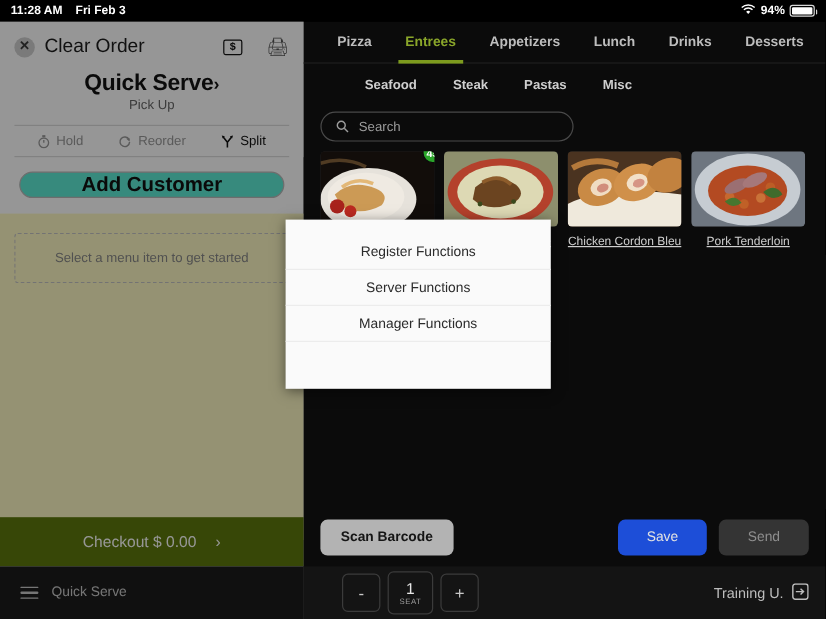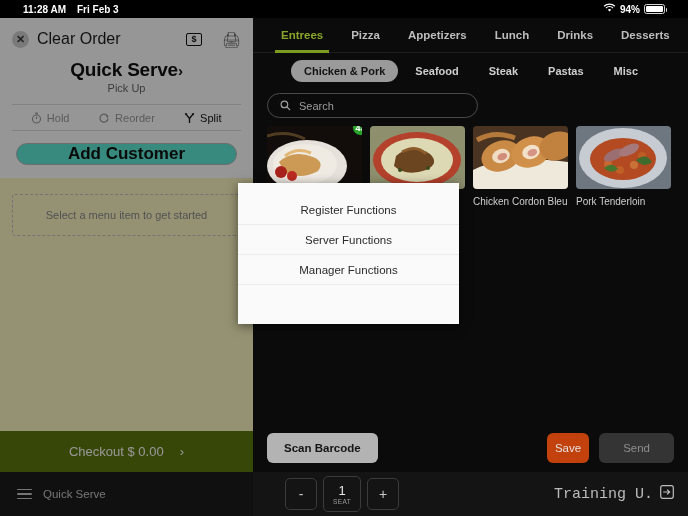--- a/index.html
+++ b/index.html
@@ -10,21 +10,21 @@
     overflow:hidden;
   }
   #app { position:relative; width:688px; height:516px; background:#000; }
 
   
   .statusbar {
     position:absolute; top:0; left:0; width:688px; height:18px;
     background:#000; color:#fff;
     display:flex; align-items:center;
     font-size:10px; font-weight:bold;
-    padding:0 23px;
+    padding:0 9px;
     z-index:60;
   }
   .sb-time { margin-right:11px; }
   .sb-date { font-weight:bold; }
   .sb-right { margin-left:auto; display:flex; align-items:center; gap:4px; }
   .sb-batt-pct { font-size:10px; font-weight:bold; }
   .batt-shell {
     width:21px; height:10px; border:1px solid #d8d8d8; border-radius:2.5px;
     position:relative; display:inline-block;
   }
@@ -143,44 +143,45 @@
   }
   .search-ph { font-size:11px; color:#9d9d9d; }
 
   .items-row { display:flex; gap:8px; padding:8px 0 0 14px; }
   .item-card { width:95px; }
   .item-thumb {
     width:95px; height:63px; border-radius:4px; overflow:hidden; position:relative;
     background:#222;
   }
   .item-label {
-    margin-top:7px; font-size:10px; color:#cfcfcf;
+    margin-top:7px; text-align:center; font-size:10px; color:#cfcfcf;
     line-height:12px;
+    text-decoration:underline;
   }
   .avail-badge {
     position:absolute; right:-7px; top:-7px;
     width:17px; height:17px; border-radius:50%;
     background:#2aa52a; color:#fff; font-size:9px; font-weight:bold;
     display:flex; align-items:center; justify-content:center;
     border:1.5px solid #0b0b0b;
   }
 
   
   .rp-actionbar {
     position:absolute; left:0; bottom:44px; width:435px; height:48px;
     display:flex; align-items:center; padding:0 14px;
   }
   .scan-btn {
     background:#b3b3b3; color:#151515; font-size:11.5px; font-weight:bold;
     padding:9px 17px; border-radius:6px;
   }
   .rp-right-btns { margin-left:auto; display:flex; gap:10px; }
   .save-btn {
-    background:#c2410c; color:#e2e2e2; font-size:11.5px;
-    padding:9px 8px; border-radius:6px;
+    background:#1d4ed8; color:#e2e2e2; font-size:11.5px;
+    padding:9px 24px; border-radius:6px;
   }
   .send-btn {
     background:#343434; color:#8e8e8e; font-size:11.5px;
     padding:9px 24px; border-radius:6px;
   }
 
   .rp-footer {
     position:absolute; left:0; bottom:0; width:435px; height:44px;
     background:#141414; display:flex; align-items:center; padding:0 14px;
   }
@@ -190,21 +191,21 @@
     display:flex; align-items:center; justify-content:center;
     color:#c8c8c8; font-size:14px;
   }
   .seat-box {
     width:38px; height:36px; border:1px solid #3b3b3b; border-radius:5px;
     display:flex; flex-direction:column; align-items:center; justify-content:center;
     color:#e6e6e6;
   }
   .seat-num { font-size:13px; line-height:13px; }
   .seat-lbl { font-size:6.5px; color:#9c9c9c; letter-spacing:0.4px; margin-top:1px; }
-  .training { margin-left:auto; display:flex; align-items:center; gap:7px; color:#bdbdbd; font-size:15px;font-family:Liberation Mono, monospace; }
+  .training { margin-left:auto; display:flex; align-items:center; gap:7px; color:#bdbdbd; font-size:12px; }
 
   
   .popup {
     position:absolute; left:238px; top:183px; width:221px; height:141px;
     background:#fafafa; z-index:40;
     box-shadow:0 2px 10px rgba(0,0,0,0.5);
   }
   .popup-item {
     height:30px; display:flex; align-items:center; justify-content:center;
     font-size:11.5px; font-weight:normal; color:#2b2b2b;
@@ -305,30 +306,29 @@
         </span>
       <span class="lp-footer-label">Quick Serve</span>
     </div>
   </div>
 
   <div class="left-dim"></div>
 
   <div class="rightpanel">
 
     <div class="cat-tabs">
+      <div class="cat-tab">Pizza</div>
       <div class="cat-tab active">Entrees</div>
-      <div class="cat-tab">Pizza</div>
       <div class="cat-tab">Appetizers</div>
       <div class="cat-tab">Lunch</div>
       <div class="cat-tab">Drinks</div>
       <div class="cat-tab">Desserts</div>
     </div>
 
     <div class="sub-tabs">
-      <div class="sub-tab active">Chicken &amp; Pork</div>
       <div class="sub-tab">Seafood</div>
       <div class="sub-tab">Steak</div>
       <div class="sub-tab">Pastas</div>
       <div class="sub-tab">Misc</div>
     </div>
 
     <div class="search-wrap">
       <div class="searchbar">
         <svg width="11" height="11" viewBox="0 0 11 11">
             <circle cx="4.4" cy="4.4" r="3.3" stroke="#9d9d9d" stroke-width="1.2" fill="none"></circle>

